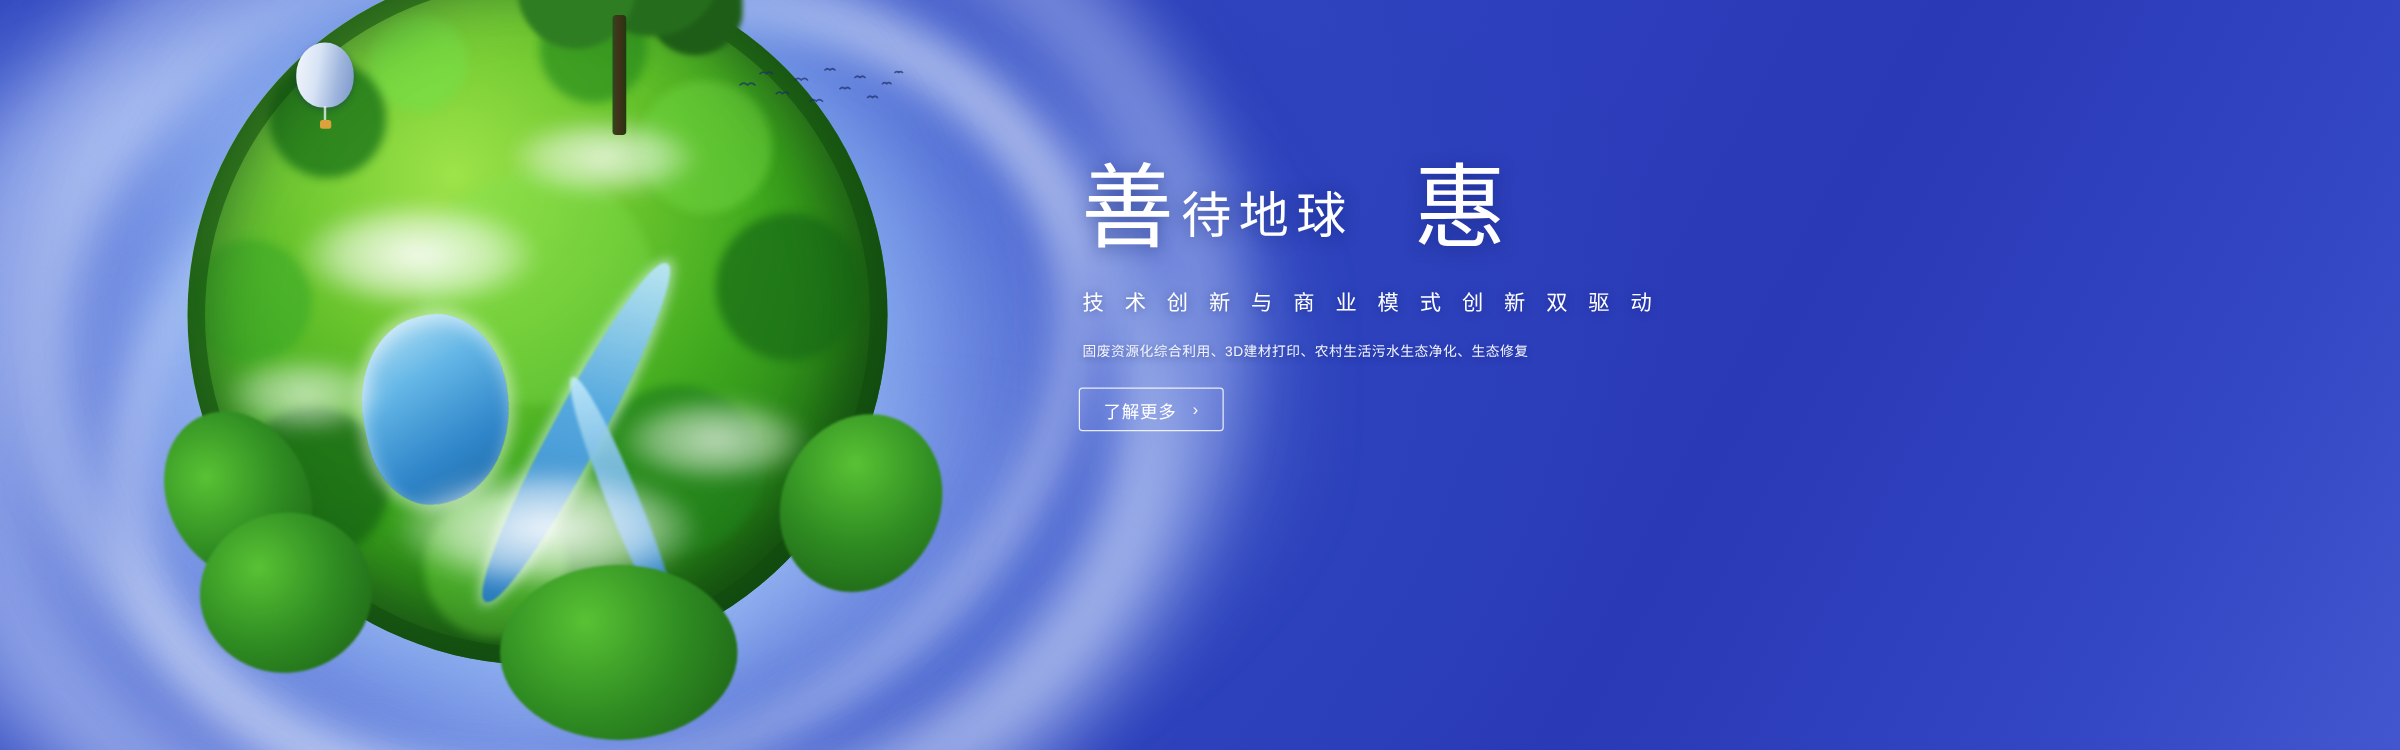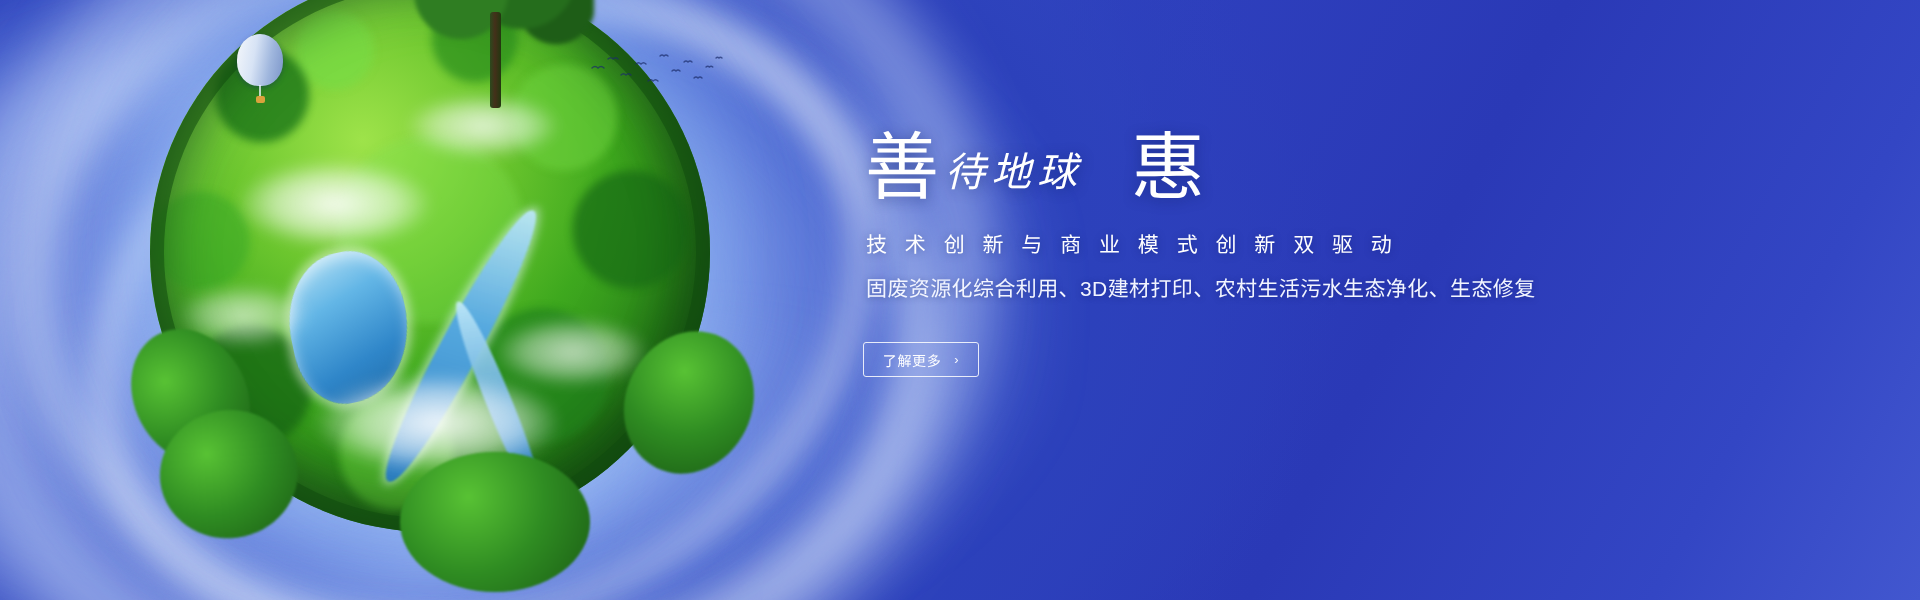--- a/index.html
+++ b/index.html
@@ -213,58 +213,56 @@
     font-weight:400;
     margin-right:6px;
   }
   .hl-small{
     font-family:"Liberation Serif","DejaVu Serif",serif;
     font-size:40px;
     line-height:1;
     letter-spacing:6px;
     font-weight:400;
     padding-bottom:10px;
-    font-style:italic;
   }
   .hl-gap{width:48px;}
 
   .subtitle{
     position:absolute;left:6px;top:228px;
-    font-size:21px;
+    font-size:17px;
     letter-spacing:6px;
     color:#ffffff;
     font-weight:400;
     white-space:nowrap;
     text-shadow:0 1px 8px rgba(10,26,92,0.40);
   }
 
   .desc{
     position:absolute;left:6px;top:272px;
-    font-size:21px;
+    font-size:11px;
     letter-spacing:0.4px;
     color:#f2f5ff;
     white-space:nowrap;
     text-shadow:0 1px 6px rgba(10,26,92,0.40);
   }
 
   .cta{
     position:absolute;left:3px;top:310px;
     width:116px;height:35px;
     border:1px solid rgba(255,255,255,0.85);
     border-radius:3px;
     background:transparent;
     color:#ffffff;
     font-size:14px;
     letter-spacing:0.6px;
     display:flex;align-items:center;justify-content:center;
     gap:13px;
     cursor:pointer;
     font-family:"Liberation Sans","DejaVu Sans",sans-serif;
     padding:0;
-    margin-top:32px;
   }
   .cta .chev{font-size:13px;line-height:1;opacity:.95;}
 </style>
 </head>
 <body>
 
 <div class="banner">
 
   <div class="sky-wrap">
     <div class="haze"></div>

